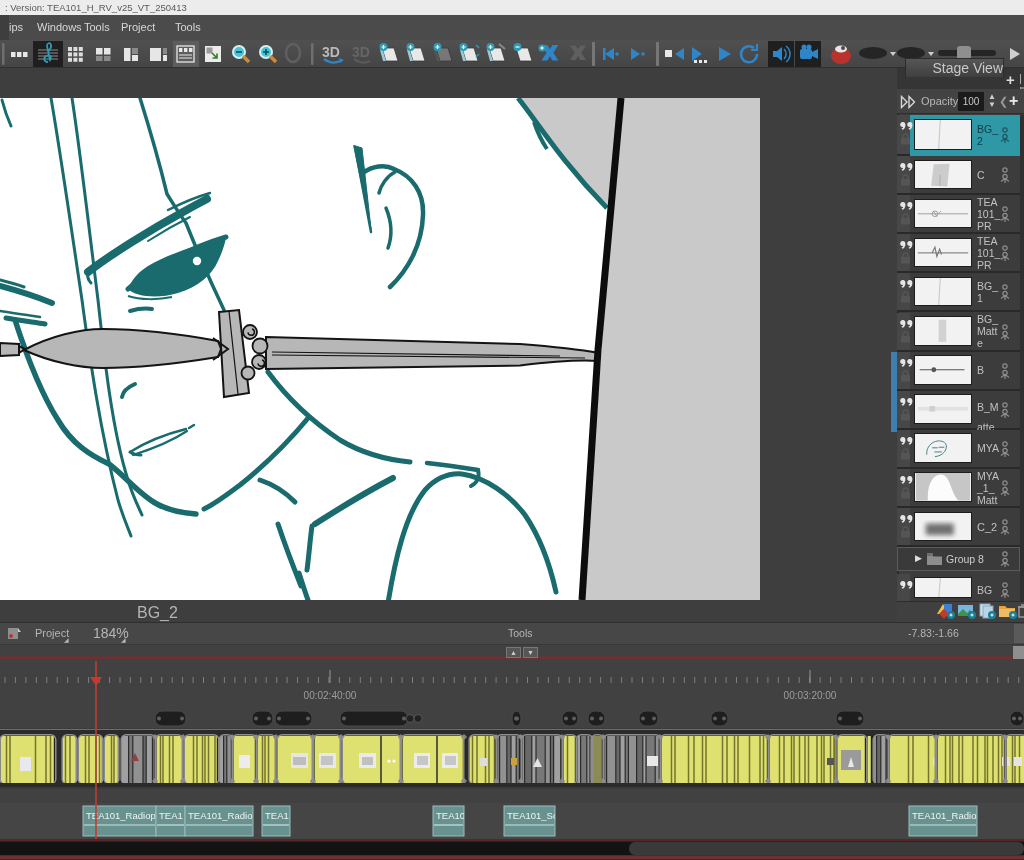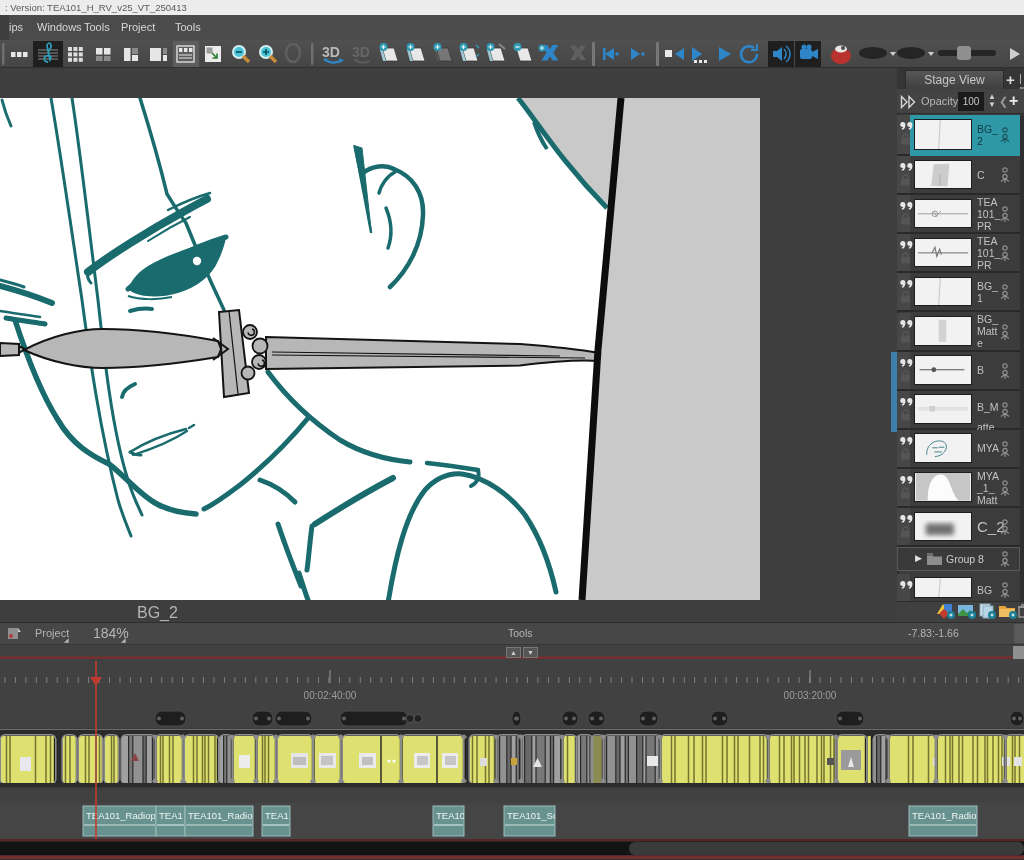--- a/index.html
+++ b/index.html
@@ -239,21 +239,21 @@
  </g>
  <path d="M252,231 a3.2,3.2 0 1,1 -4,3.4" fill="none" stroke="#141414" stroke-width="1.4"></path>
  <path d="M262,262 a3.2,3.2 0 1,1 -4,3.4" fill="none" stroke="#141414" stroke-width="1.4"></path>
  <line x1="272" y1="254" x2="560" y2="258" stroke="#141414" stroke-width="1.2"></line>
  <line x1="272" y1="257" x2="585" y2="260" stroke="#141414" stroke-width="1.2"></line>
 
  <path d="M621,0 L 598,252 L 582,502" fill="none" stroke="#0d0d0d" stroke-width="7"></path>
 </svg>
 <div style="position:absolute;left:897px;top:68px;width:127px;height:554px;background:#3d3d3d;border-left:2px solid #2a2a2a"></div>
     <div style="position:absolute;left:897px;top:68px;width:127px;height:21px;background:#353535"></div>
-    <div style="position:absolute;left:905px;top:70px;width:99px;height:19px;background:linear-gradient(#565656,#3f3f3f);border:1px solid #2c2c2c;border-bottom:none;color:#c8c8c8;font-size:12px;text-align:center;line-height:18px">Stage View</div>
+    <div style="position:absolute;left:905px;top:58px;width:99px;height:19px;background:linear-gradient(#565656,#3f3f3f);border:1px solid #2c2c2c;border-bottom:none;color:#c8c8c8;font-size:14px;text-align:right;line-height:18px">Stage View</div>
     <div style="position:absolute;left:1006px;top:71px;color:#dcdcdc;font-size:15px;font-weight:bold">+</div>
     <div style="position:absolute;left:1019px;top:72px;color:#bbb;font-size:11px">|▤</div>
     <div style="position:absolute;left:897px;top:89px;width:127px;height:25px;background:#434343;border-bottom:1px solid #2e2e2e"></div>
     <svg width="18" height="14" viewBox="0 0 18 14" style="position:absolute;left:900px;top:95px">
       <g fill="none" stroke="#d8d8d8" stroke-width="1.4">
         <path d="M1.5,1.5 L7,7 L1.5,12.5 Z"></path>
         <path d="M9,1.5 L14.5,7 L9,12.5 Z"></path>
       </g>
     </svg>
     <div style="position:absolute;left:921px;top:95px;color:#b8b8b8;font-size:11px">Opacity</div>
@@ -537,21 +537,21 @@
       </g>
     </svg>
     <svg width="58" height="29.6" viewBox="0 0 58 29.6" style="position:absolute;left:914px;top:511.5px;background:#f2f2f2;border:1px solid #1d1d1d">
       <defs>
         <filter id="bl" x="-30%" y="-30%" width="160%" height="160%">
           <feGaussianBlur stdDeviation="3"></feGaussianBlur>
         </filter>
       </defs>
       <rect x="10.44" y="11.248000000000001" width="30.16" height="12.432" fill="#6e6e6e" filter="url(#bl)"></rect>
     </svg>
-    <div style="position:absolute;left:977px;top:520.5px;width:26px;color:#c2c2c2;font-size:15px;line-height:12px">C_2</div>
+    <div style="position:absolute;left:977px;top:520.5px;width:26px;color:#c2c2c2;font-size:11px;line-height:12px">C_2</div>
     <svg width="10" height="17" viewBox="0 0 10 17" style="position:absolute;left:1000px;top:519.05px">
       <g fill="none" stroke="#8f8f8f" stroke-width="1.2">
         <circle cx="5" cy="3" r="2.2"></circle>
         <circle cx="5" cy="9.5" r="2.2"></circle>
         <path d="M1,14.5 L5,11.5 L9,14.5 M5,11.5 V16"></path>
       </g>
     </svg>
     <div style="position:absolute;left:897px;top:547.1px;width:123px;height:24px;background:#3a3a3a;border:1px solid #5a5a5a"></div>
     <div style="position:absolute;left:915px;top:553.1px;color:#e0e0e0;font-size:9px">▶</div>
     <svg width="15" height="12" viewBox="0 0 15 12" style="position:absolute;left:927px;top:553.1px">

